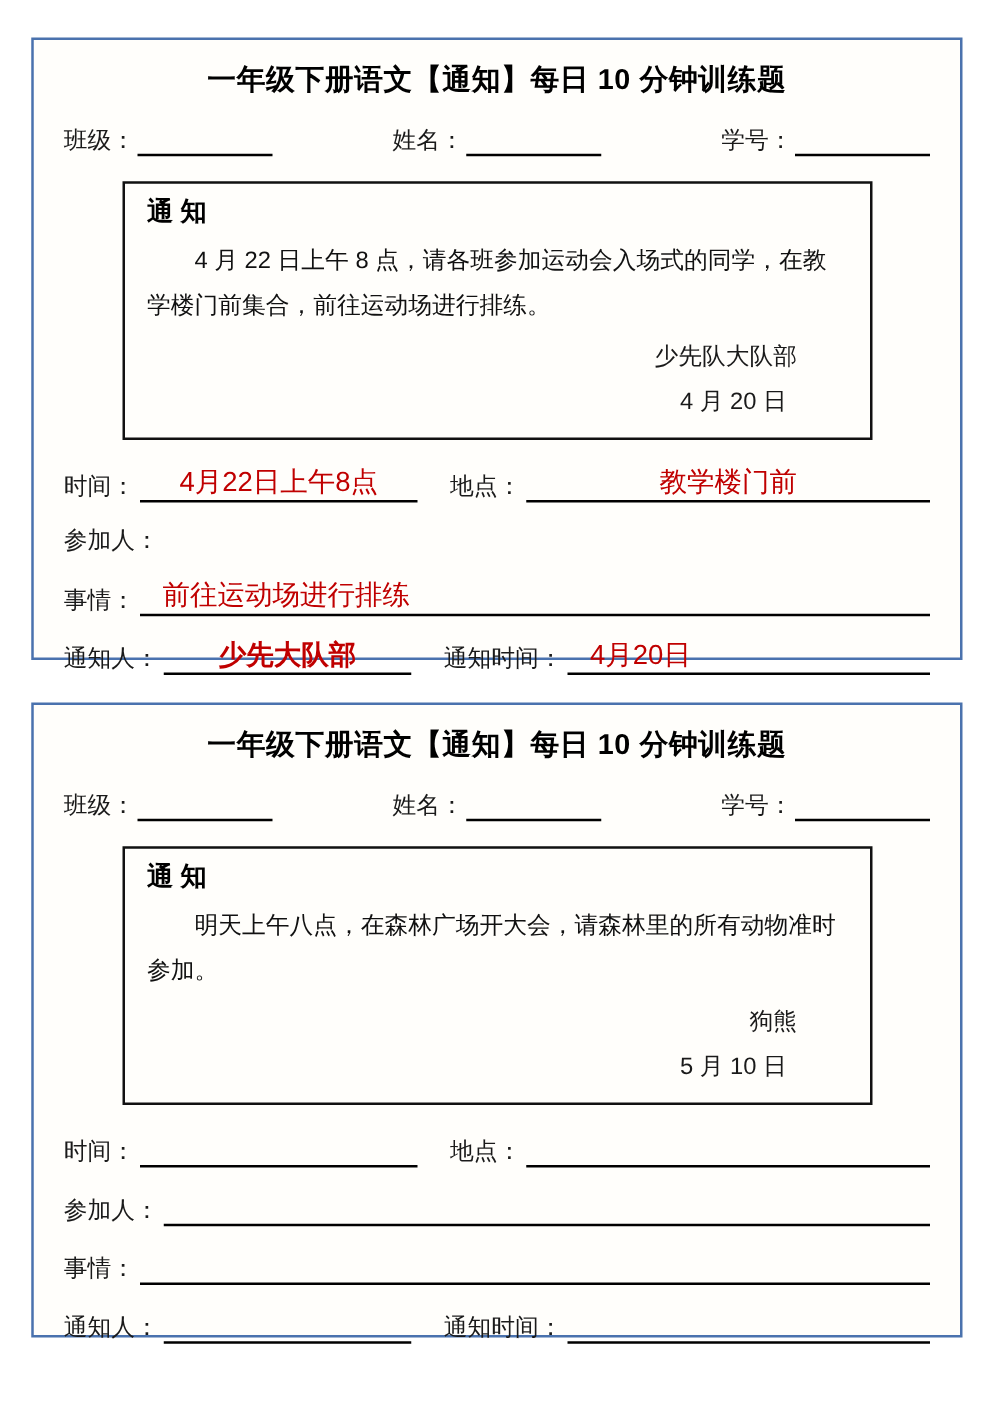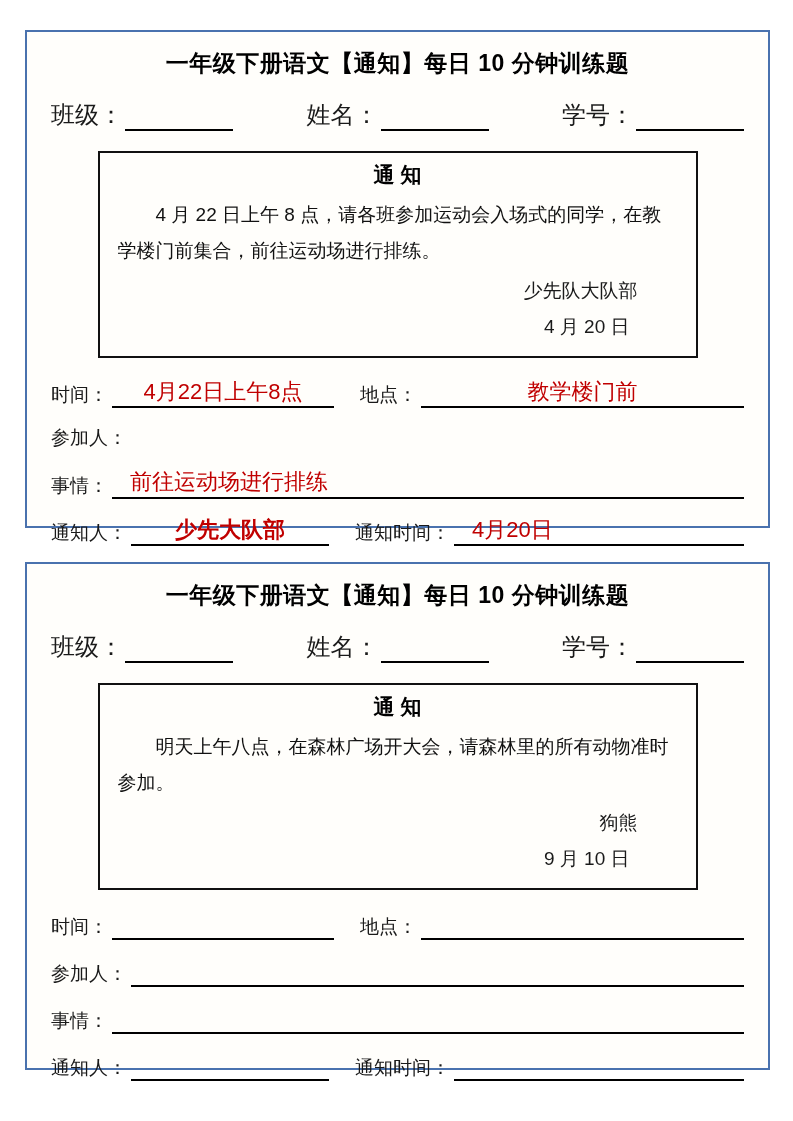--- a/index.html
+++ b/index.html
@@ -31,40 +31,40 @@
     font-size: 23px;
     font-weight: 700;
     color: #000000;
     letter-spacing: 0.5px;
   }
   .student-row {
     display: flex;
     justify-content: space-between;
     align-items: flex-end;
     margin: 20px 24px 0 24px;
-    font-size: 24px;
+    font-size: 19px;
   }
   .student-field { display: flex; align-items: flex-end; }
   .student-blank {
     display: inline-block;
     width: 108px;
     height: 24px;
     border-bottom: 2px solid #000000;
     margin-left: 2px;
   }
 
   .notice-box {
     width: 600px;
     margin: 20px auto 0 auto;
     border: 2px solid #111111;
     padding: 8px 18px 16px 18px;
     background: #fffefb;
   }
   .notice-heading {
-    text-align: center;
+    text-align: left;
     font-size: 21px;
     font-weight: 700;
     color: #000000;
   }
   .notice-body {
     margin-top: 8px;
     font-size: 19px;
     line-height: 1.92;
     text-indent: 2em;
     color: #111111;
@@ -192,21 +192,21 @@
       <span class="student-field">
         <span class="qa-label">学号：</span>
         <span class="student-blank"></span>
       </span>
     </div>
 
     <div class="notice-box">
       <div class="notice-heading">通  知</div>
       <p class="notice-body">明天上午八点，在森林广场开大会，请森林里的所有动物准时参加。</p>
       <div class="notice-signer">狗熊</div>
-      <div class="notice-date">9 月  10 日</div>
+      <div class="notice-date">5 月  10 日</div>
     </div>
 
     <div class="qa">
       <div class="qa-row">
         <span class="qa-label">时间：</span>
         <span class="blank blank-fixed">
           <span class="answer answer-center"></span>
         </span>
         <span class="qa-gap"></span>
         <span class="qa-label">地点：</span>

